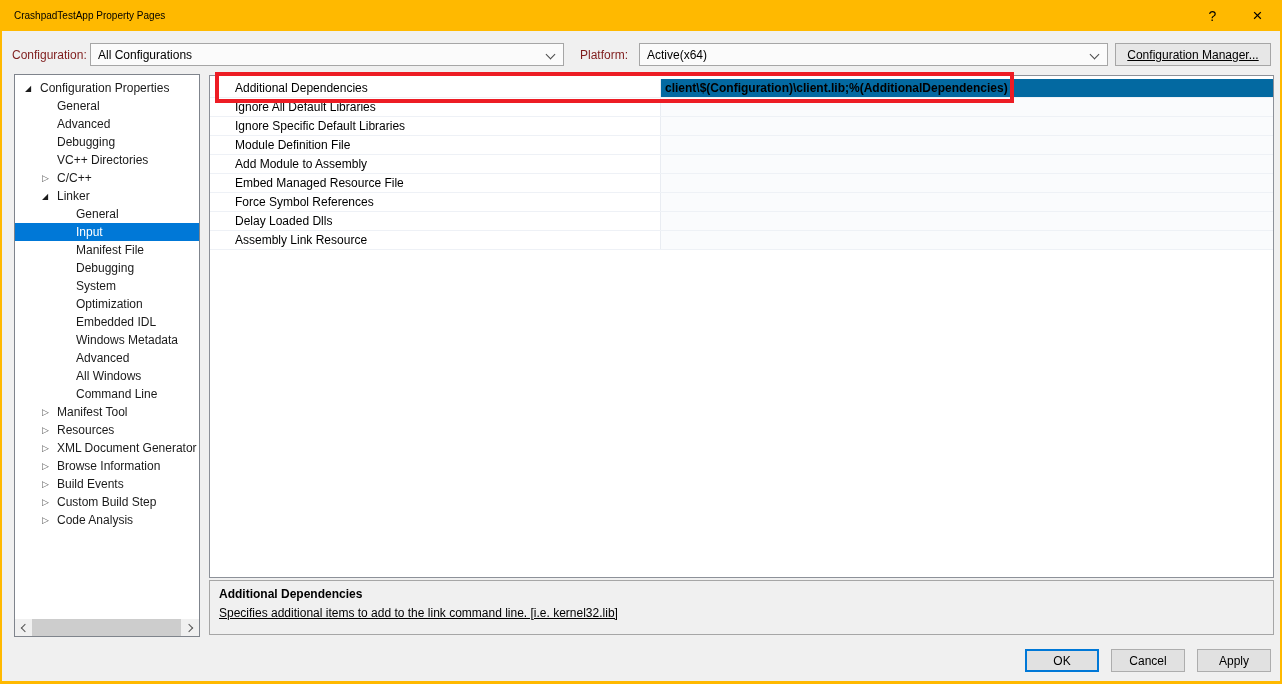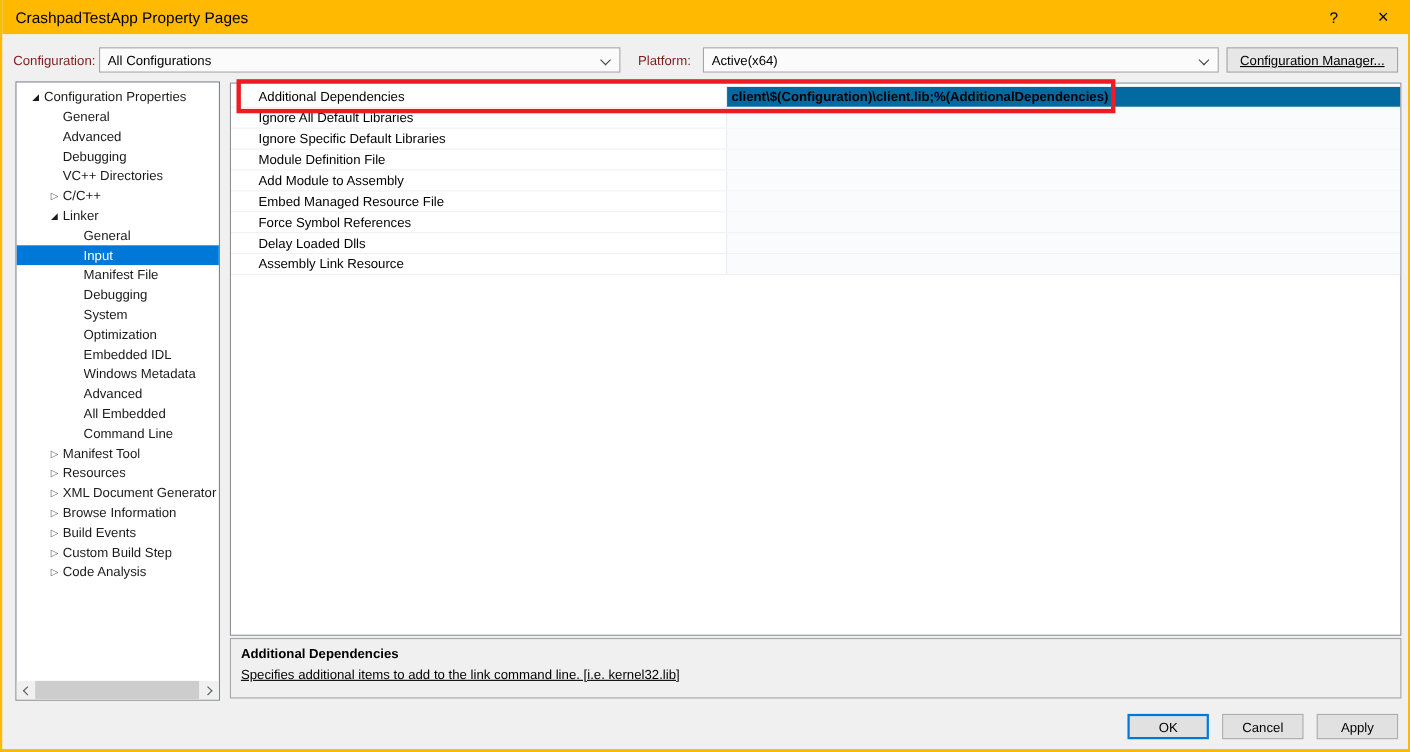--- a/index.html
+++ b/index.html
@@ -11,21 +11,21 @@
     background:#f0f0f0;
     border-left:2px solid #ffb900; border-right:2px solid #ffb900; border-bottom:3px solid #ffb900;
     overflow:hidden;
   }
 
   
   .titlebar {
     position:absolute; left:0; top:0; right:0; height:31px;
     background:#ffb900; display:flex; align-items:center;
   }
-  .titlebar-title { padding-left:12px; font-size:14px; color:#000; }
+  .titlebar-title { padding-left:12px; font-size:10px; color:#000; }
   .titlebar-buttons { margin-left:auto; display:flex; height:100%; }
   .tb-btn { width:45px; height:100%; display:flex; align-items:center; justify-content:center;
             font-size:14px; color:#000; cursor:default; }
   .tb-close { font-size:17px; font-weight:400; }
 
   
   .lbl { position:absolute; font-size:12px; color:#7f1d1d; }
   .combo {
     position:absolute; height:23px; background:#fbfbfb; border:1px solid #a6a6a6;
     display:flex; align-items:center; padding-left:7px; color:#000;
@@ -39,21 +39,21 @@
     position:absolute; height:23px; background:#e7e7e7; border:1px solid #a6a6a6;
     display:flex; align-items:center; justify-content:center; font-size:12px; color:#000;text-decoration:underline;
   }
 
   
   .tree-panel {
     position:absolute; left:12px; top:74px; width:186px; height:563px;
     background:#fff; border:1px solid #7f848c; overflow:hidden;
   }
   .tree { padding-top:4px; }
-  .tree-item { height:18px; line-height:18px; display:flex; white-space:nowrap; cursor:default;text-align:center; }
+  .tree-item { height:18px; line-height:18px; display:flex; white-space:nowrap; cursor:default; }
   .tree-item[data-level="0"] { padding-left:10px; }
   .tree-item[data-level="1"] { padding-left:27px; }
   .tree-item[data-level="2"] { padding-left:46px; }
   .tree-item[data-selected="true"] { background:#0078d7; color:#fff; }
   .twisty { width:15px; display:inline-block; flex:none; }
   .tree-item[data-state="expanded"] > .twisty::before { content:"◢"; font-size:8px; color:#1b1b1b; position:relative; top:-1px; }
   .tree-item[data-state="collapsed"] > .twisty::before { content:"▷"; font-size:9px; color:#5a5a5a; position:relative; top:-1px; }
   .tree-label { overflow:hidden; }
 
   .hscroll {
@@ -199,21 +199,21 @@
         <div class="tree-item" data-level="2" data-state="leaf">
           <span class="twisty"></span>
           <span class="tree-label">Windows Metadata</span>
         </div>
         <div class="tree-item" data-level="2" data-state="leaf">
           <span class="twisty"></span>
           <span class="tree-label">Advanced</span>
         </div>
         <div class="tree-item" data-level="2" data-state="leaf">
           <span class="twisty"></span>
-          <span class="tree-label">All Embedded</span>
+          <span class="tree-label">All Windows</span>
         </div>
         <div class="tree-item" data-level="2" data-state="leaf">
           <span class="twisty"></span>
           <span class="tree-label">Command Line</span>
         </div>
         <div class="tree-item" data-level="1" data-state="collapsed">
           <span class="twisty"></span>
           <span class="tree-label">Manifest Tool</span>
         </div>
         <div class="tree-item" data-level="1" data-state="collapsed">

